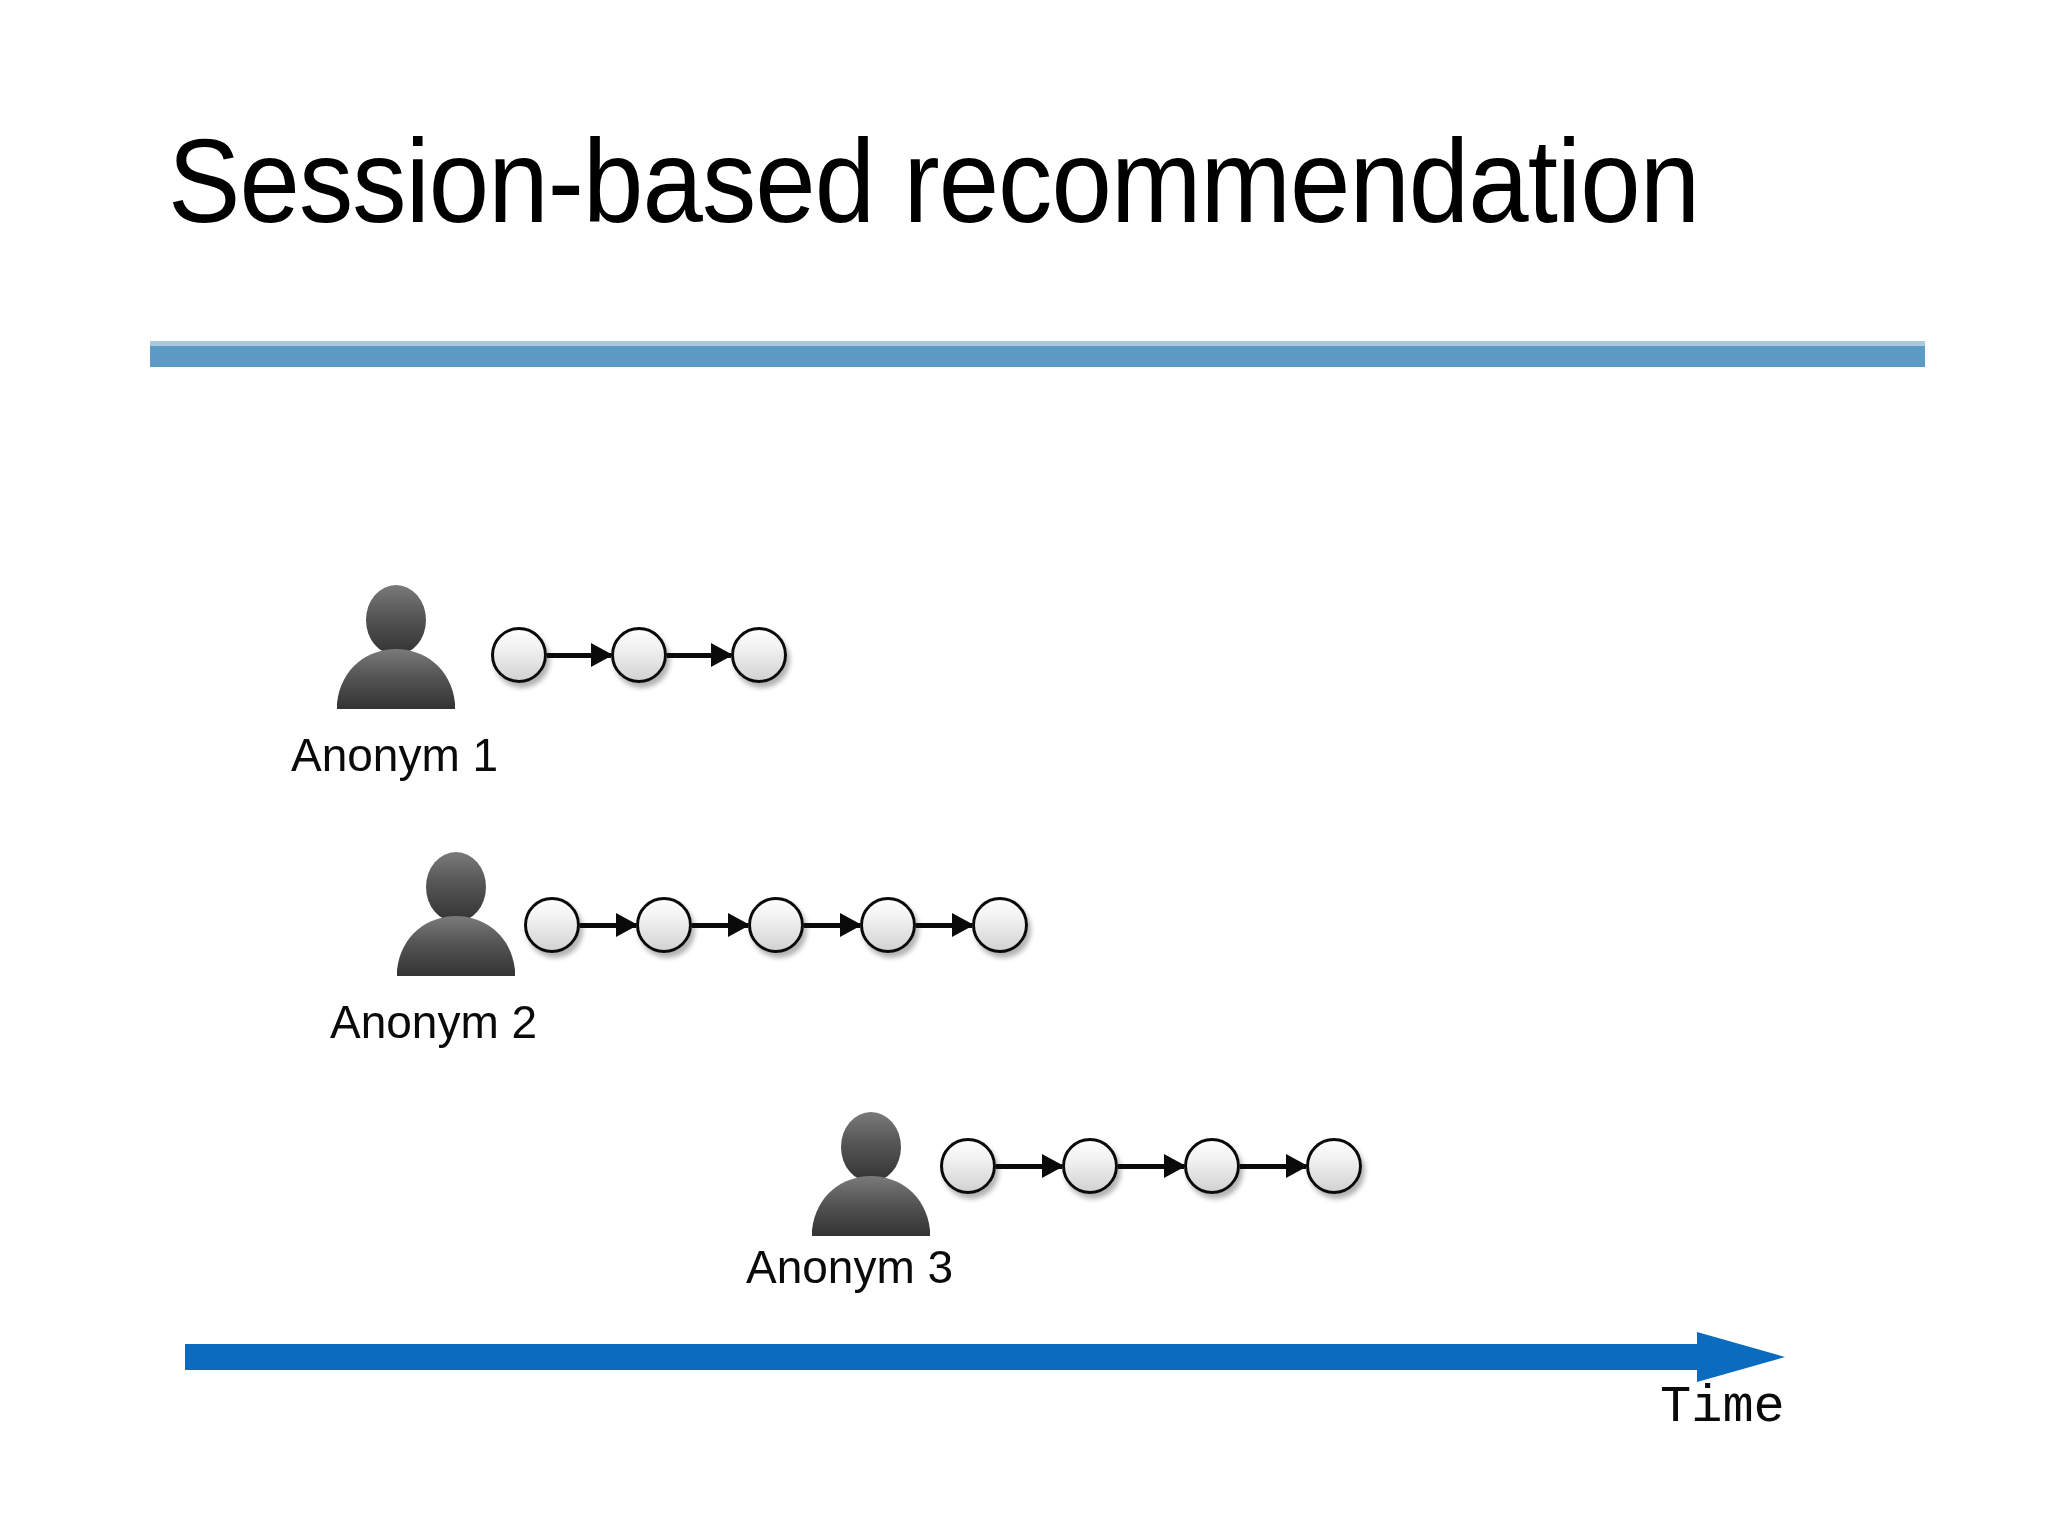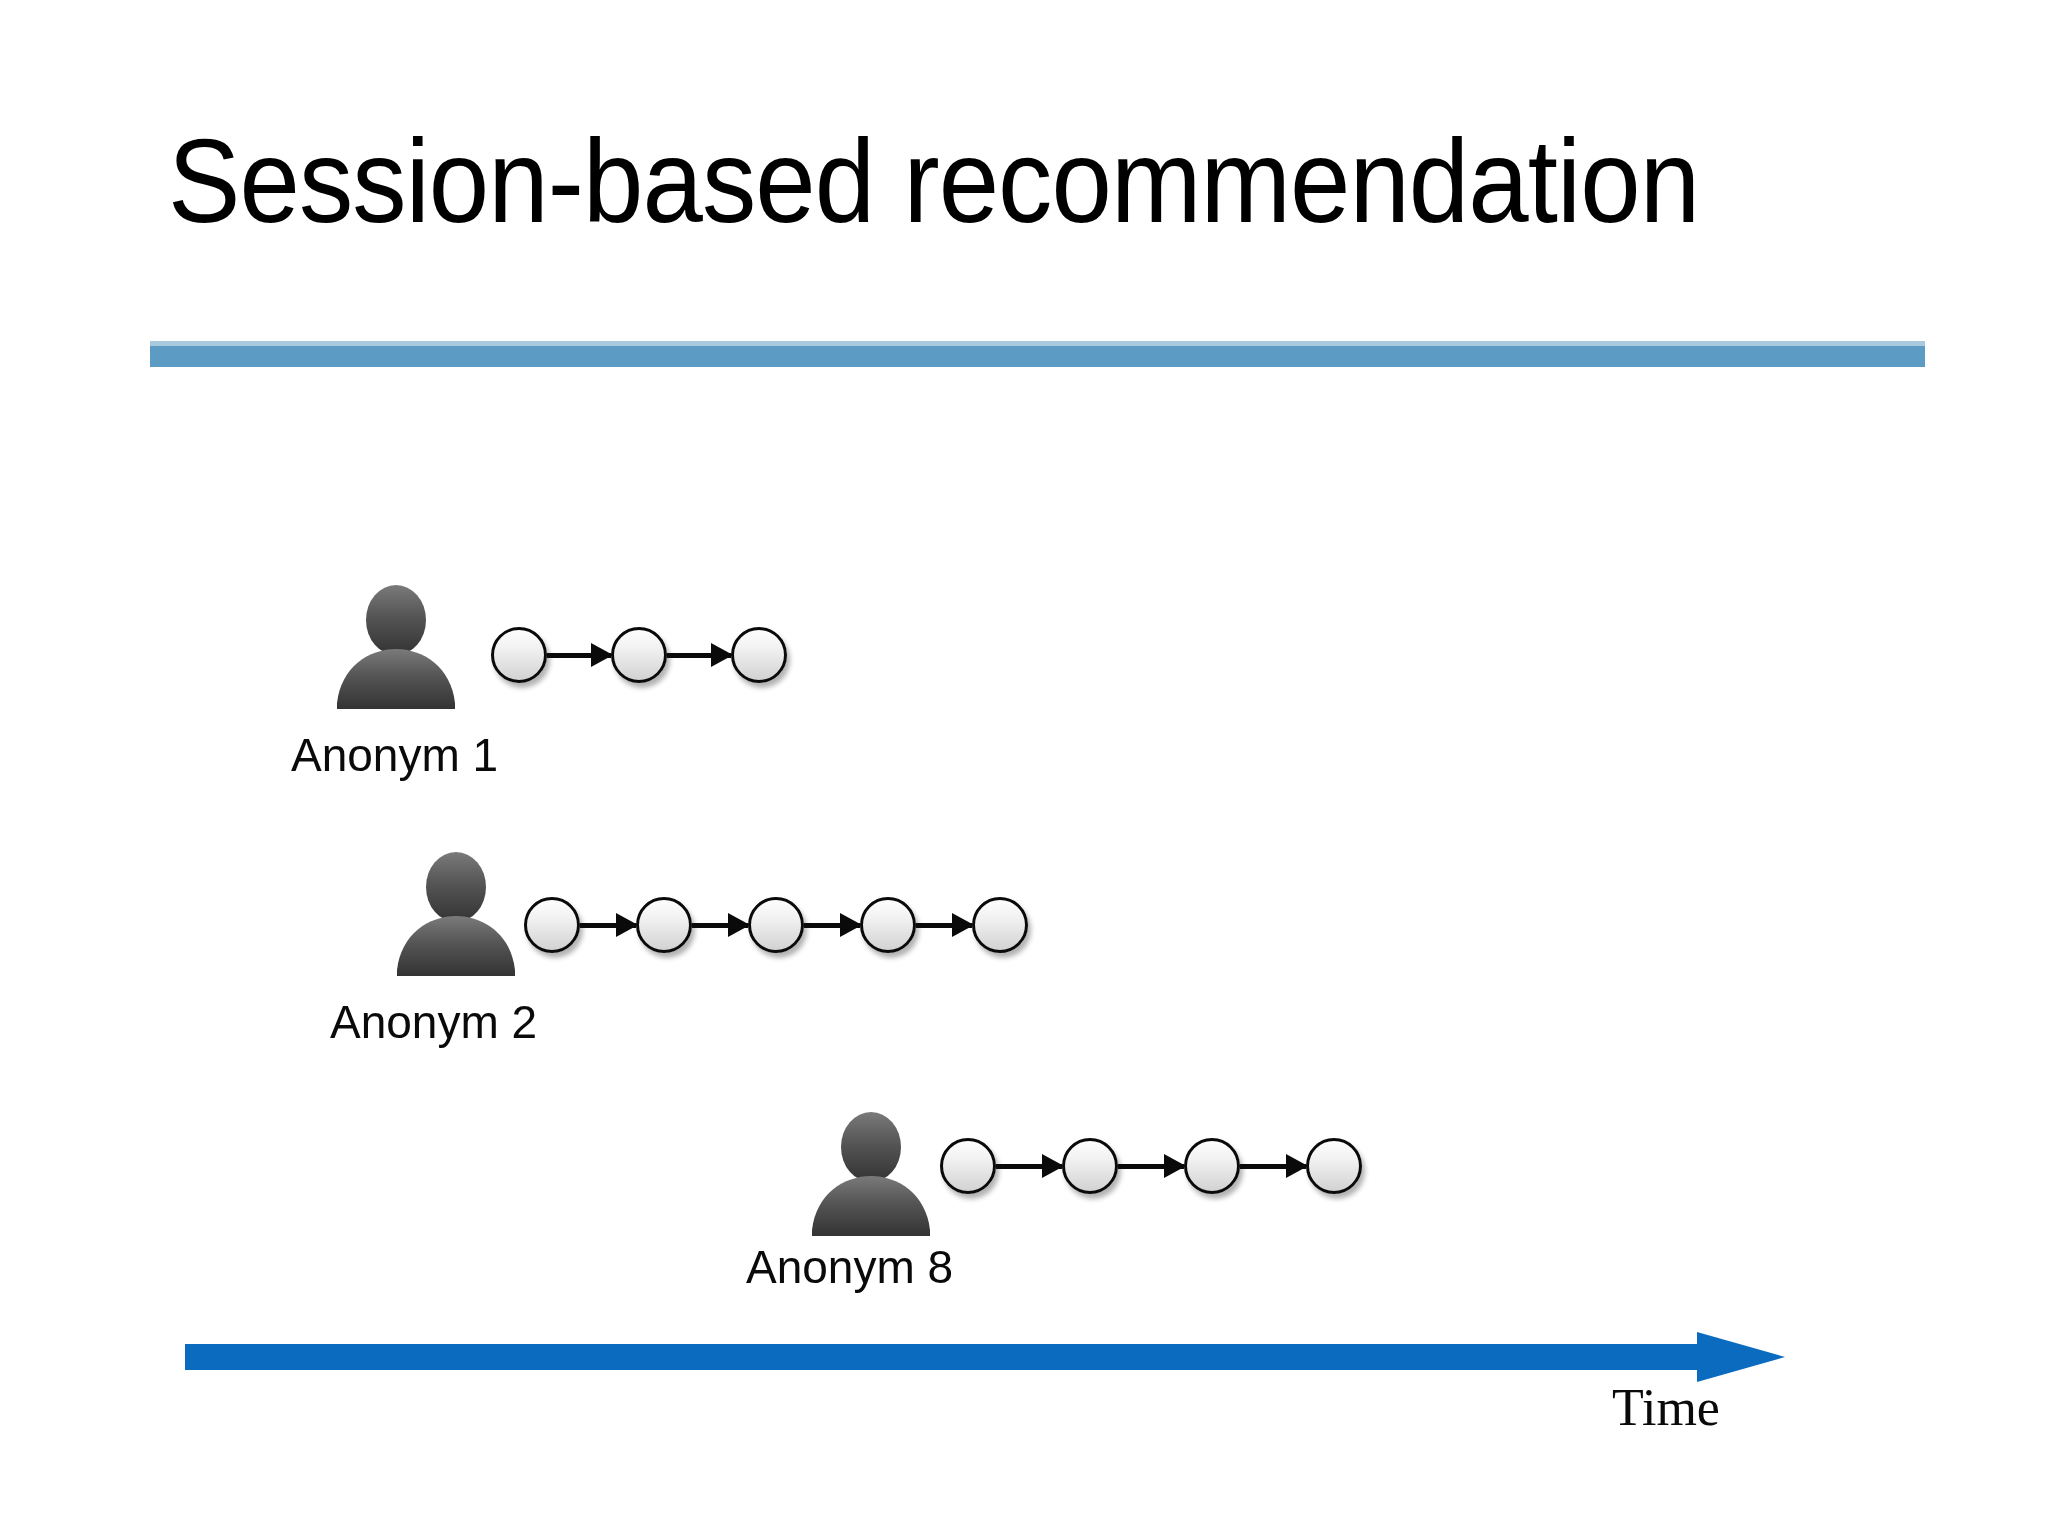--- a/index.html
+++ b/index.html
@@ -101,23 +101,23 @@
   
   #time-axis {
     position: absolute;
     left: 185px;
     top: 1332px;
     width: 1600px;
     height: 76px;
   }
   #time-label {
     position: absolute;
-    left: 1612px;
+    left: 1660px;
     top: 1378px;
-    font-family: Liberation Serif, serif;
+    font-family: Liberation Mono, monospace;
     font-size: 52px;
     color: #0a0a0a;
     white-space: nowrap;
   }
 
   
   #slide-number {
     position: absolute;
     left: 1980px;
     top: 1464px;
@@ -208,21 +208,21 @@
             <stop offset="100%" stop-color="#333333"></stop>
           </linearGradient>
         </defs>
         <g fill="url(#pg3)">
           <ellipse cx="71" cy="35" rx="30" ry="35"></ellipse>
           <path d="M71 64 C44 64 16 82 12 118 L12 124 L130 124 L130 118 C126 82 98 64 71 64 Z"></path>
         </g>
       </svg>
     </span>
 
-    <span class="person-label" style="left:746px; top:1240px;">Anonym 8</span>
+    <span class="person-label" style="left:746px; top:1240px;">Anonym 3</span>
 
     <span class="node-chain" style="left:940px; top:1138px;">
       <span class="node"></span>
       <span class="node-arrow" style="width:66px;"></span>
       <span class="node"></span>
       <span class="node-arrow" style="width:66px;"></span>
       <span class="node"></span>
       <span class="node-arrow" style="width:66px;"></span>
       <span class="node"></span>
     </span>

